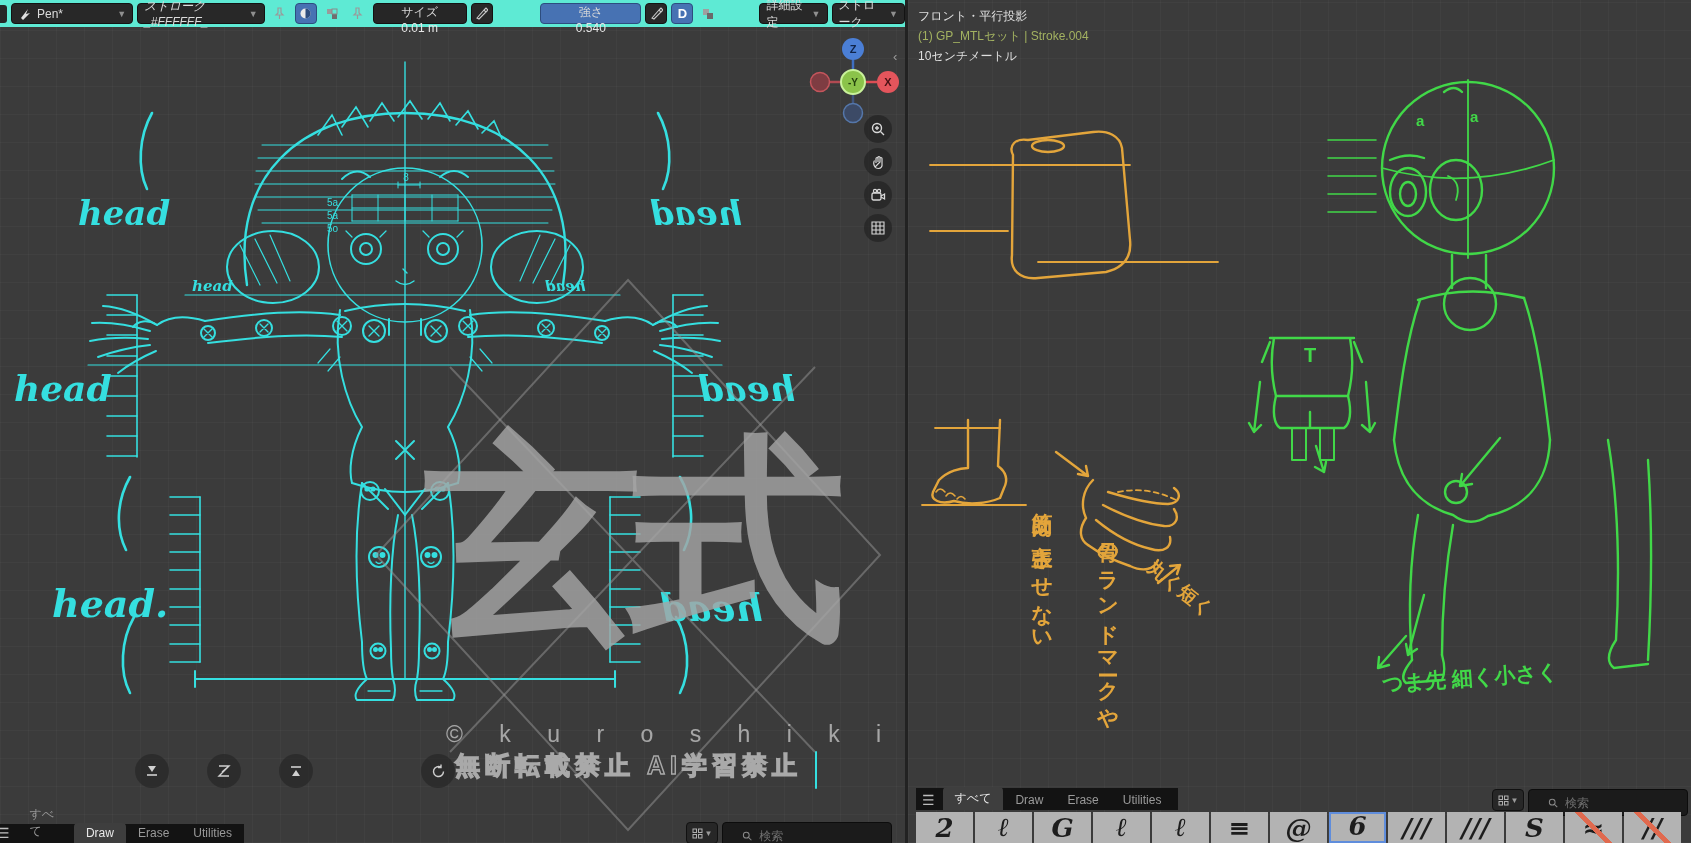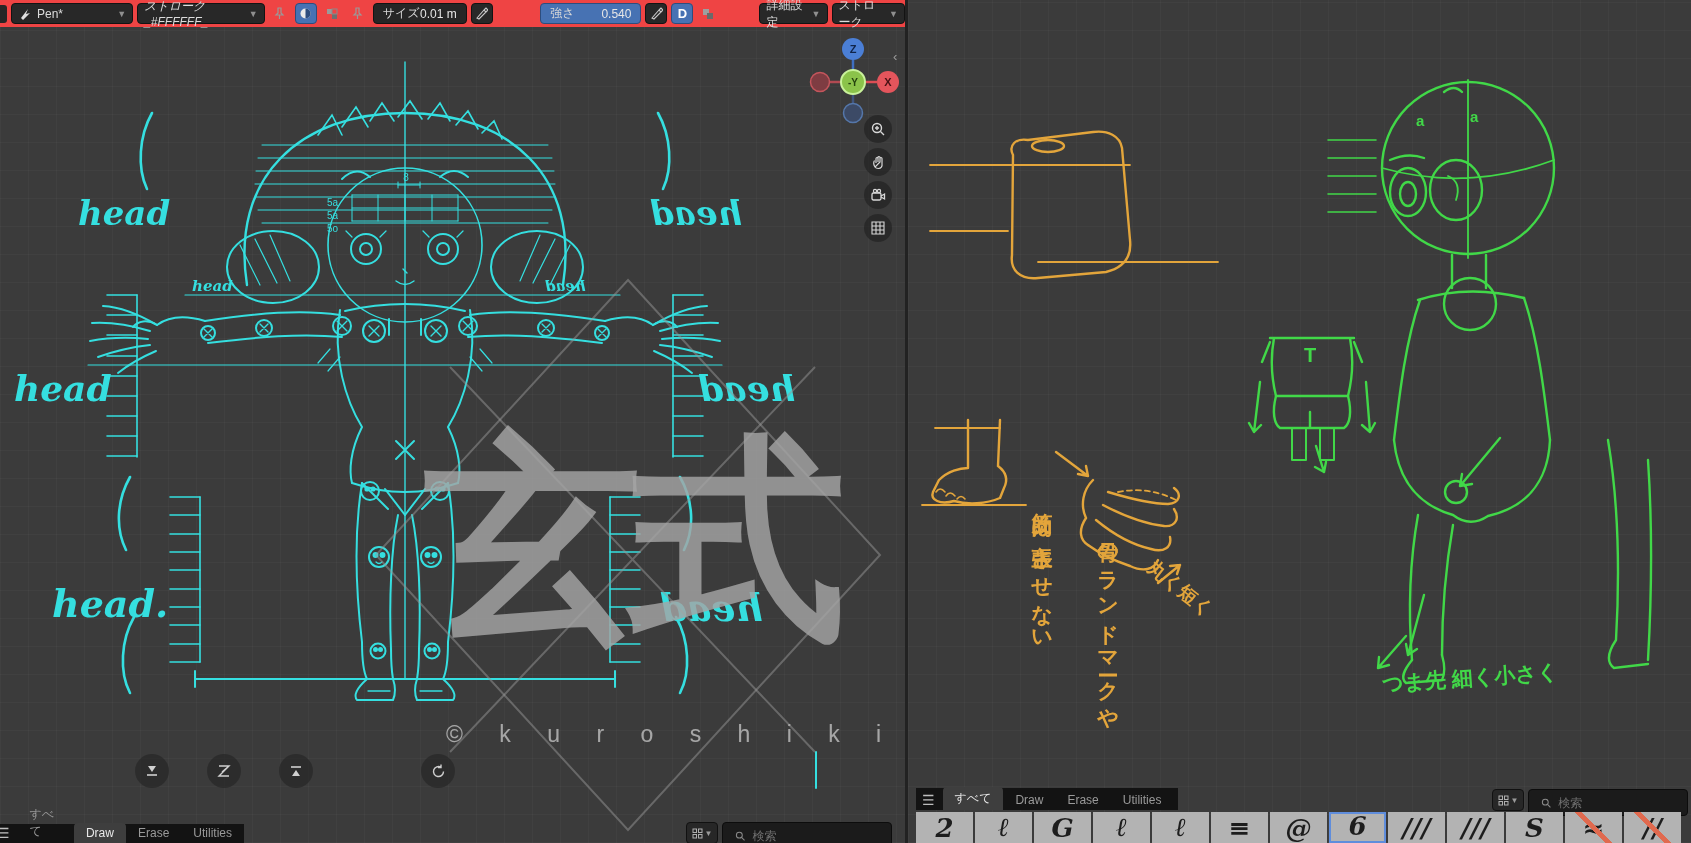--- a/index.html
+++ b/index.html
@@ -1,28 +1,28 @@
 <!DOCTYPE html>
 <html><head>
 <meta charset="utf-8">
 <style>
   html,body{margin:0;padding:0;background:#222;}
   .screen{position:relative;width:1691px;height:843px;overflow:hidden;
     font-family:"Liberation Sans",sans-serif;background:#3b3b3b;}
   
-  .toolbar{position:absolute;left:0;top:0;width:905px;height:27px;background:#ef4444;
+  .toolbar{position:absolute;left:0;top:0;width:905px;height:27px;background:#5eead4;
     display:flex;align-items:center;gap:4px;z-index:40;}
   .tb-field{height:21px;background:#282828;border:1px solid #131313;border-radius:4px;
     color:#dcdcdc;font-size:12px;display:flex;align-items:center;box-sizing:border-box;padding:0 6px;gap:5px;}
   .tb-field .chev{color:#8f8f8f;font-size:9px;margin-left:auto;}
   .tb-btn{height:21px;min-width:22px;background:#282828;border:1px solid #131313;border-radius:4px;
     display:flex;align-items:center;justify-content:center;color:#cfcfcf;box-sizing:border-box;} 
   .blueb{background:#4772b3!important;border-color:#2d4d7e!important;color:#fff!important;}
   .tb-slider{height:21px;border:1px solid #131313;border-radius:4px;color:#e6e6e6;font-size:12px;
-    display:flex;align-items:center;justify-content:space-between;box-sizing:border-box;padding:0 9px;}
+    display:flex;align-items:center;justify-content:space-between;box-sizing:border-box;padding:0 9px;flex-direction:column;}
   .tb-label{color:#d8d8d8;}
   
   .vp{position:absolute;background:#3b3b3b;overflow:hidden;
     background-image:
       repeating-linear-gradient(0deg,rgba(255,255,255,0.028) 0 1px,transparent 1px 28px),
       repeating-linear-gradient(90deg,rgba(255,255,255,0.028) 0 1px,transparent 1px 28px);}
   .vp-left{left:0;top:27px;width:905px;height:816px;}
   .vp-right{left:908px;top:0;width:783px;height:843px;}
   .separator{position:absolute;left:905px;top:0;width:3px;height:843px;background:#222;z-index:50;}
   .ovl{position:absolute;font-size:12px;line-height:20px;z-index:10;}
@@ -59,21 +59,21 @@
   
   .tabbar{position:absolute;background:#131313;display:flex;align-items:flex-end;z-index:30;
     font-size:12px;color:#9a9a9a;}
   .tabbar .menu{color:#bdbdbd;font-size:14px;padding:0 8px 2px 6px;}
   .tab{padding:3px 12px 3px;cursor:default;}
   .tab.active{background:#3e3e3e;color:#e9e9e9;border-radius:4px 4px 0 0;}
   .searchgrp{position:absolute;display:flex;gap:4px;z-index:30;}
   .gridbtn{width:30px;height:20px;background:#272727;border:1px solid #111;border-radius:4px;
     display:flex;align-items:center;justify-content:center;gap:2px;color:#9a9a9a;font-size:8px;}
   .searchbox{height:27px;background:#1b1b1b;border:1px solid #0c0c0c;border-radius:4px;
-    display:flex;align-items:center;padding:0 12px;gap:5px;box-sizing:border-box;}
+    display:flex;align-items:center;padding:0 19px;gap:5px;box-sizing:border-box;}
   .searchbox input{background:transparent;border:none;outline:none;color:#cfcfcf;font-size:12px;width:100%;
     font-family:"Liberation Sans",sans-serif;}
   .searchbox input::placeholder{color:#6f6f6f;}
   
   .brushstrip{position:absolute;left:8px;top:812px;display:flex;gap:2px;z-index:30;}
   .btile{width:57px;height:31px;background:#b3b3b3;display:flex;align-items:flex-end;justify-content:center;
     font-family:"DejaVu Serif",serif;font-style:italic;font-weight:bold;font-size:26px;color:#1d1d1d;
     position:relative;box-sizing:border-box;overflow:hidden;}
   .btile.sel{border:2px solid #5f8ddc;}
   .btile.erase::after{content:"";position:absolute;inset:0;
@@ -260,20 +260,21 @@
     <div class="hw mir" style="left:545px;top:250px;font-size:15px;">head</div>
 
     <svg class="wm" style="left:0;top:0;" width="905" height="816">
       <g stroke="rgba(150,150,150,0.5)" stroke-width="2" fill="none">
         <path d="M628 253 L880 528 L628 803 L376 528 Z"></path>
         <path d="M450 340 L815 725 M815 340 L450 725"></path>
       </g>
     </svg>
     <div class="wm wm-brand">玄式</div>
     <div class="wm wm-copy">© k u r o s h i k i</div>
+    <div class="wm wm-jp">無断転載禁止 AI学習禁止</div>
 
     <svg class="gizmo" width="105" height="95" viewBox="0 0 105 95">
       <line x1="53" y1="28" x2="53" y2="50" stroke="#3f6fc0" stroke-width="2.5"></line>
       <line x1="53" y1="50" x2="53" y2="72" stroke="#40557e" stroke-width="2.5"></line>
       <line x1="29" y1="50" x2="53" y2="50" stroke="#b14a52" stroke-width="2.5"></line>
       <line x1="53" y1="50" x2="77" y2="50" stroke="#dd4e55" stroke-width="2.5"></line>
       <circle cx="53" cy="17" r="11" fill="#4b7fd6"></circle>
       <text x="53" y="21" text-anchor="middle" font-size="11" font-weight="bold" fill="#10244a">Z</text>
       <circle cx="88" cy="50" r="11" fill="#e4555c"></circle>
       <text x="88" y="54" text-anchor="middle" font-size="11" font-weight="bold" fill="#471114">X</text>
@@ -354,20 +355,25 @@
         <svg width="12" height="12" viewBox="0 0 12 12">
           <circle cx="5" cy="5" r="3.4" stroke="#8a8a8a" fill="none" stroke-width="1.2"></circle>
             <path d="M7.6 7.6 L11 11" stroke="#8a8a8a" stroke-width="1.2"></path>
         </svg>
         <input type="text" placeholder="検索" style="">
       </div>
     </div>
   </div>
 
   <div class="vp vp-right">
+    <div class="ovl" style="left:10px;top:6px;">
+      <div class="w">フロント・平行投影</div>
+      <div class="o">(1) GP_MTLセット | Stroke.004</div>
+      <div class="w">10センチメートル</div>
+    </div>
 
     <svg width="783" height="843" viewBox="0 0 783 843" style="position:absolute;left:0;top:0;z-index:5;">
 
       <g stroke="#e3a53b" fill="none" stroke-width="2.4" stroke-linecap="round">
         <path d="M22 165 H222 M22 231 H100 M130 262 H310" stroke-width="1.8"></path>
         <path d="M105 155 C100 145 108 138 120 140 L185 132 C200 130 212 136 214 148 L222 240 C224 258 214 268 198 272 L130 278 C112 280 102 270 104 255 Z"></path>
         <ellipse cx="140" cy="146" rx="16" ry="6"></ellipse>
         <path d="M27 428 H92" stroke-width="1.8"></path>
         <path d="M60 420 V468 M92 420 L90 466 C98 472 100 480 96 488 L92 498 C78 504 60 505 46 501 C32 505 22 500 25 492 L31 480 C40 471 52 468 60 468"></path>
         <path d="M28 492 q4 -6 9 0 M38 496 q4 -6 9 0 M49 499 q4 -5 8 0" stroke-width="1.6"></path>

